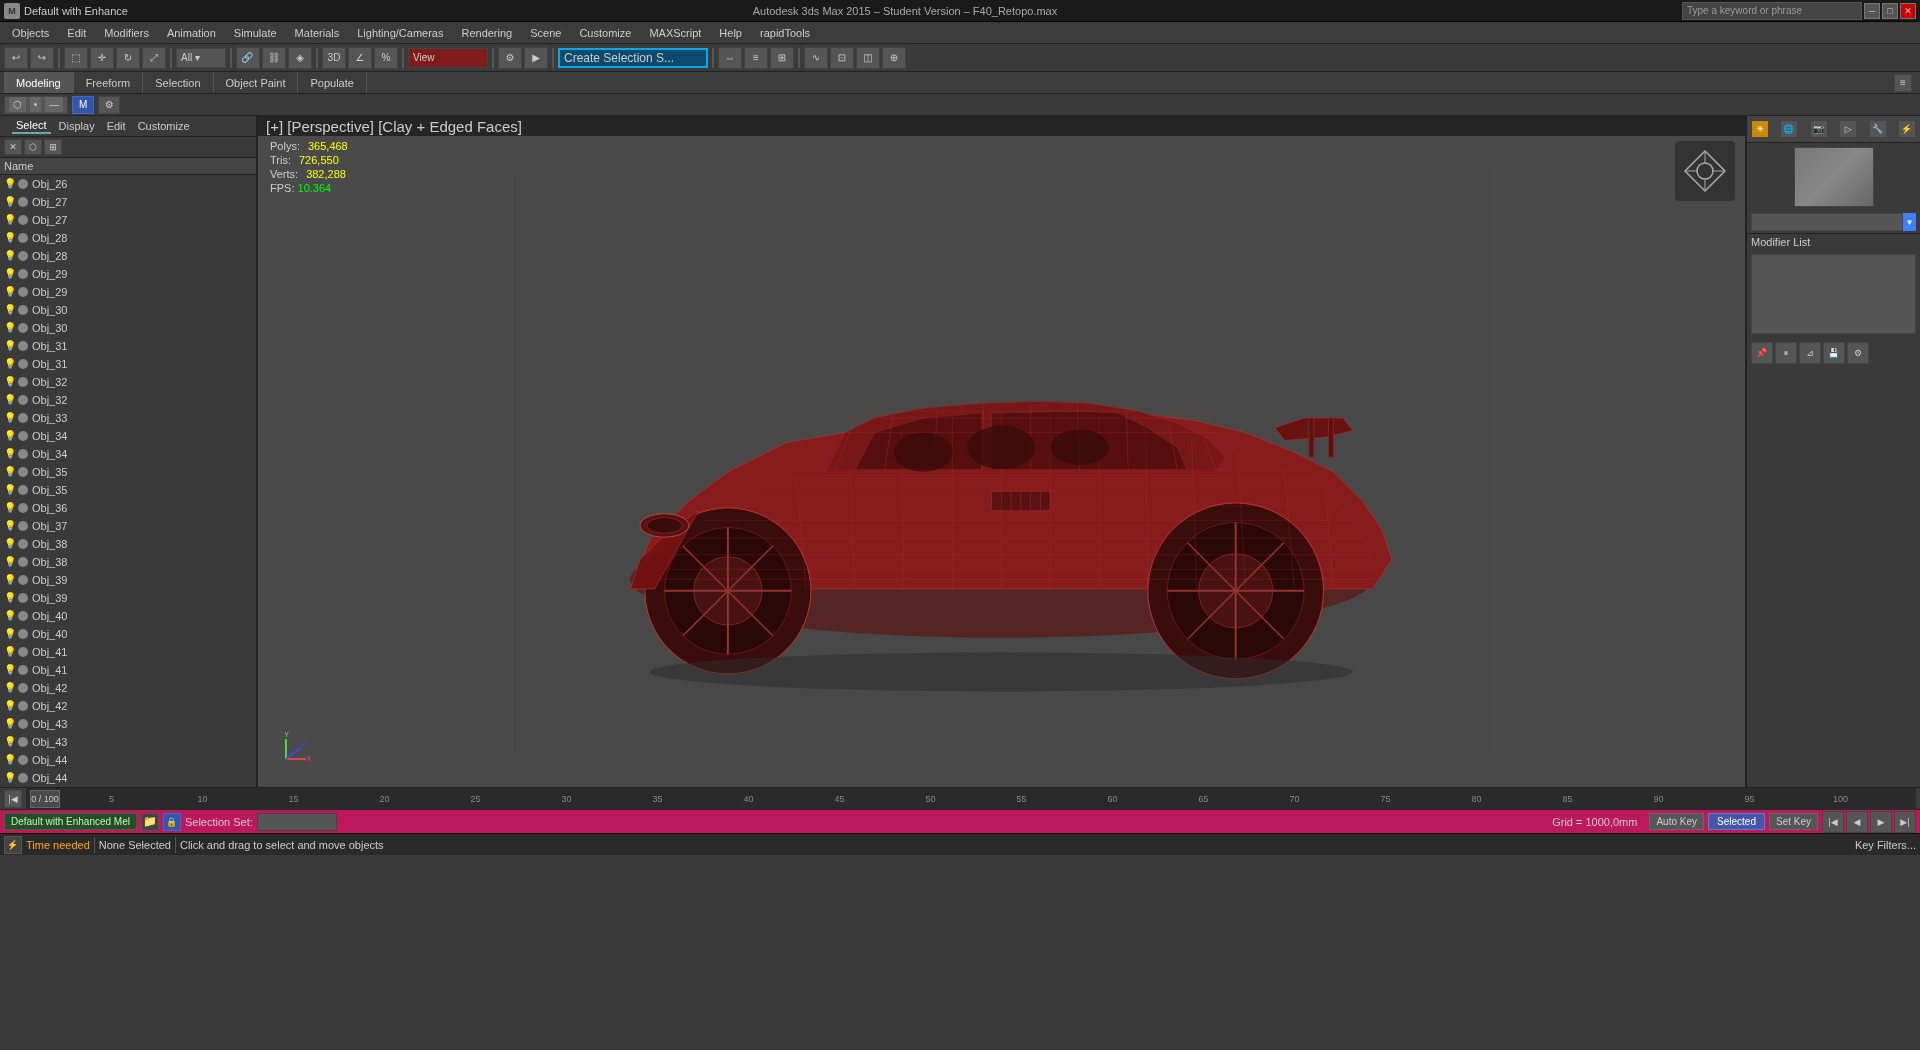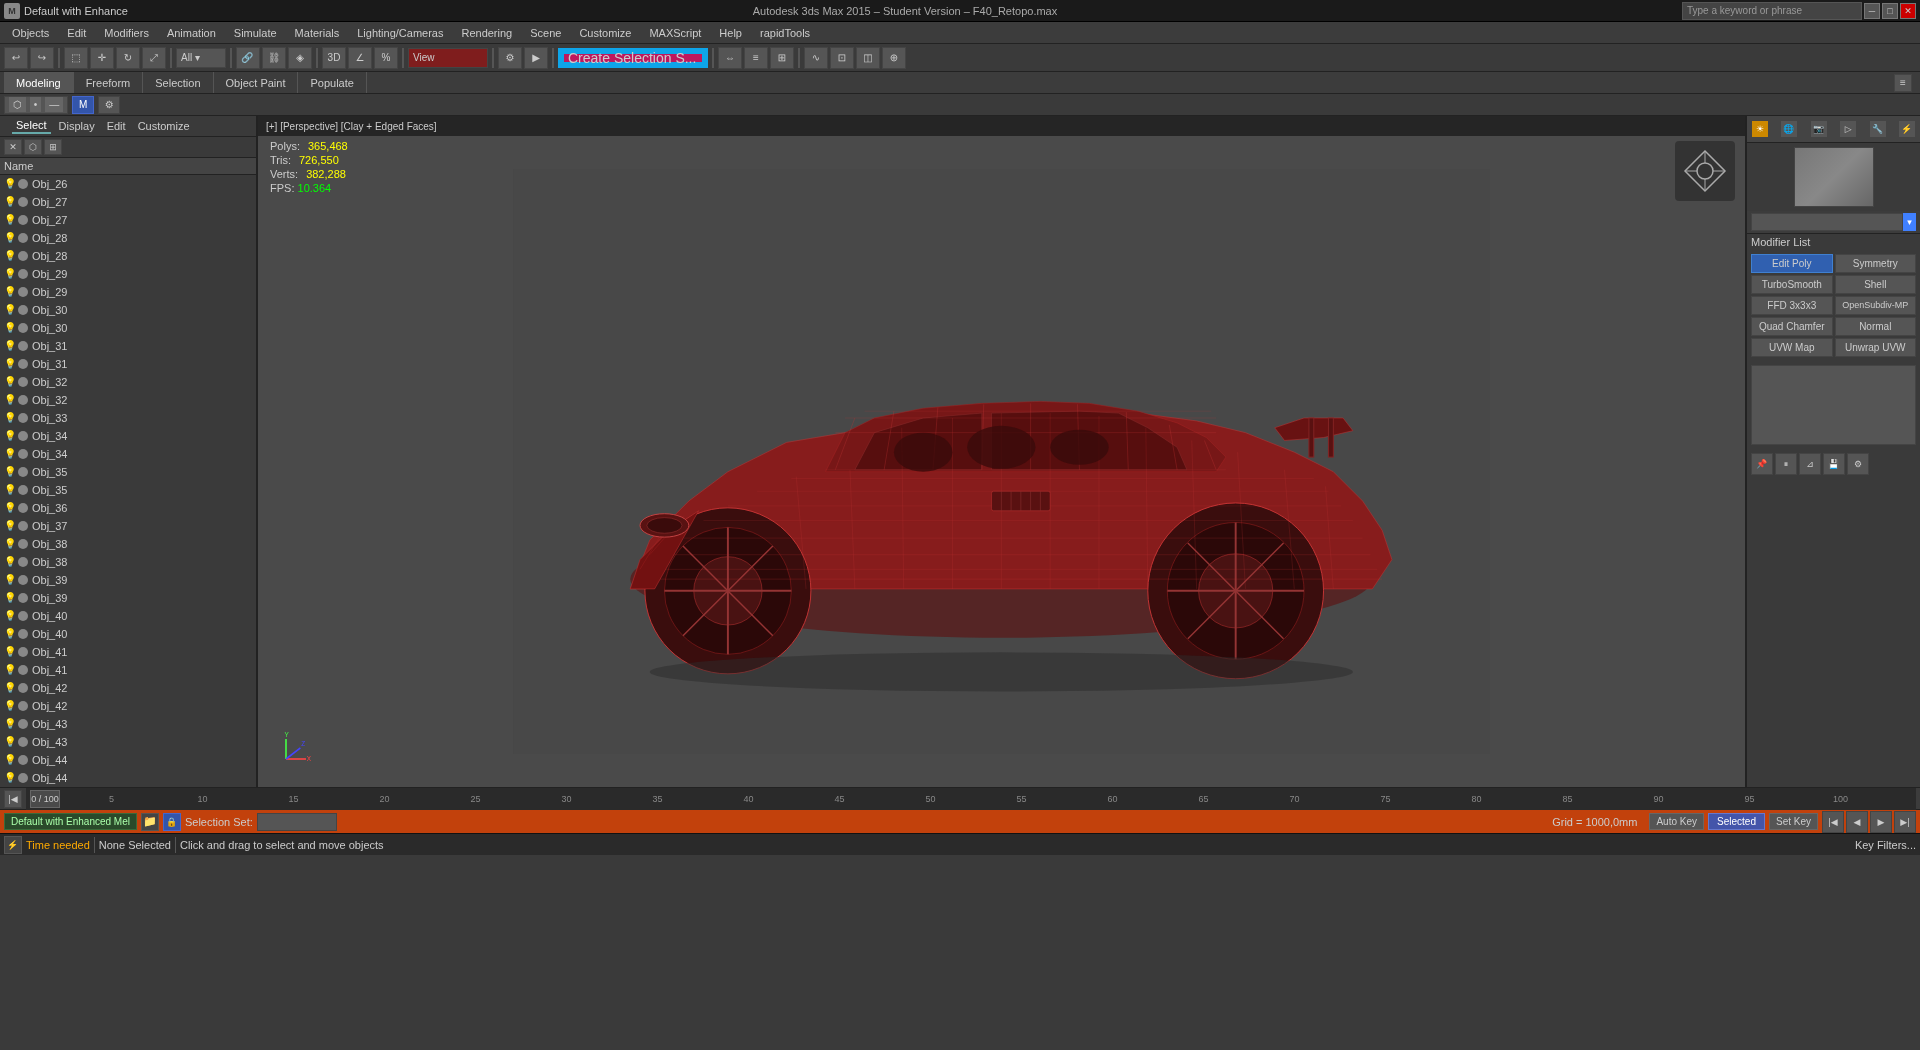--- a/index.html
+++ b/index.html
@@ -194,21 +194,21 @@
     #viewport-header {
       position: absolute;
       top: 0;
       left: 0;
       right: 0;
       height: 20px;
       background: rgba(0,0,0,0.5);
       display: flex;
       align-items: center;
       padding: 0 8px;
-      font-size: 10px;
+      font-size: 15px;
       color: #ccc;
       z-index: 10;
     }
     #viewport-stats {
       position: absolute;
       top: 24px;
       left: 12px;
       z-index: 10;
     }
     .stat-row {
@@ -411,21 +411,21 @@
     .tl-num {
       flex: 1;
       text-align: center;
       font-size: 9px;
       color: #888;
     }
 
     
     #status-bar {
       height: 24px;
-      background: #c2410c;
+      background: #be185d;
       display: flex;
       align-items: center;
       border-top: 1px solid #222;
       padding: 0 4px;
       font-size: 11px;
       gap: 4px;
     }
     #status-bar-bottom {
       height: 22px;
       background: #2a2a2a;
@@ -508,21 +508,21 @@
   <div class="toolbar-separator"></div>
   <div class="toolbar-btn">3D</div>
   <div class="toolbar-btn">∠</div>
   <div class="toolbar-btn">%</div>
   <div class="toolbar-separator"></div>
   <div style="background:#7f1d1d;border:1px solid #444;height:20px;width:80px;display:flex;align-items:center;padding:0 4px;font-size:10px;color:#ccc;cursor:pointer;">View</div>
   <div class="toolbar-separator"></div>
   <div class="toolbar-btn">⚙</div>
   <div class="toolbar-btn">▶</div>
   <div class="toolbar-separator"></div>
-  <div style="background:#be185d;border:6px solid #0ea5e9;height:20px;width:150px;display:flex;align-items:center;padding:0 4px;font-size:14px;color:#ccc;cursor:pointer;">Create Selection S...</div>
+  <div style="background:#0c4a6e;border:2px solid #0ea5e9;height:20px;width:150px;display:flex;align-items:center;padding:0 4px;font-size:12px;color:#ccc;cursor:pointer;">Create Selection S...</div>
   <div class="toolbar-separator"></div>
   <div class="toolbar-btn">⇔</div>
   <div class="toolbar-btn">≡</div>
   <div class="toolbar-btn">⊞</div>
   <div class="toolbar-separator"></div>
   <div class="toolbar-btn">∿</div>
   <div class="toolbar-btn">⊡</div>
   <div class="toolbar-btn">◫</div>
   <div class="toolbar-btn">⊕</div>
 </div>
@@ -934,32 +934,20 @@
     </div>
 
     <div id="modifier-list-header">
       <input id="modifier-input" type="text" style="flex: 1 1 0%; background: rgb(85, 85, 85); border: 1px solid rgb(68, 68, 68); color: rgb(204, 204, 204); font-size: 11px; height: 18px; padding: 0px 4px;" value="">
       <div id="modifier-dropdown">▾</div>
     </div>
     <div style="padding:2px 4px;">
       <span>Modifier List</span>
     </div>
 
-    <div id="modifier-buttons">
-      <div class="mod-btn blue">Edit Poly</div>
-      <div class="mod-btn">Symmetry</div>
-      <div class="mod-btn">TurboSmooth</div>
-      <div class="mod-btn">Shell</div>
-      <div class="mod-btn">FFD 3x3x3</div>
-      <div class="mod-btn" style="font-size:9px;">OpenSubdiv-MP</div>
-      <div class="mod-btn">Quad Chamfer</div>
-      <div class="mod-btn">Normal</div>
-      <div class="mod-btn">UVW Map</div>
-      <div class="mod-btn">Unwrap UVW</div>
-    </div>
 
     <div id="modifier-preview" style="margin:4px;background:#555;height:80px;border:1px solid #444;"></div>
 
     <div id="modifier-bottom-icons">
       <div class="mod-bottom-btn">📌</div>
       <div class="mod-bottom-btn">⏸</div>
       <div class="mod-bottom-btn">⊿</div>
       <div class="mod-bottom-btn">💾</div>
       <div class="mod-bottom-btn">⚙</div>
     </div>

